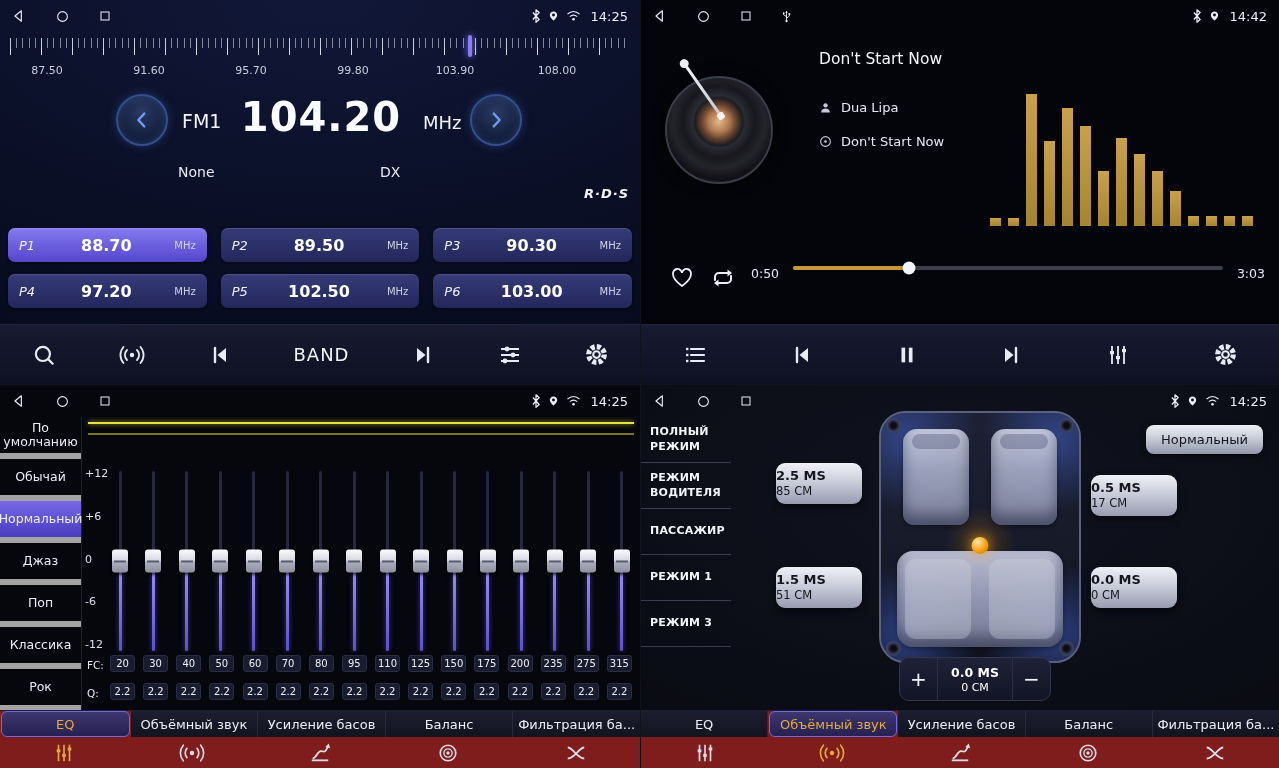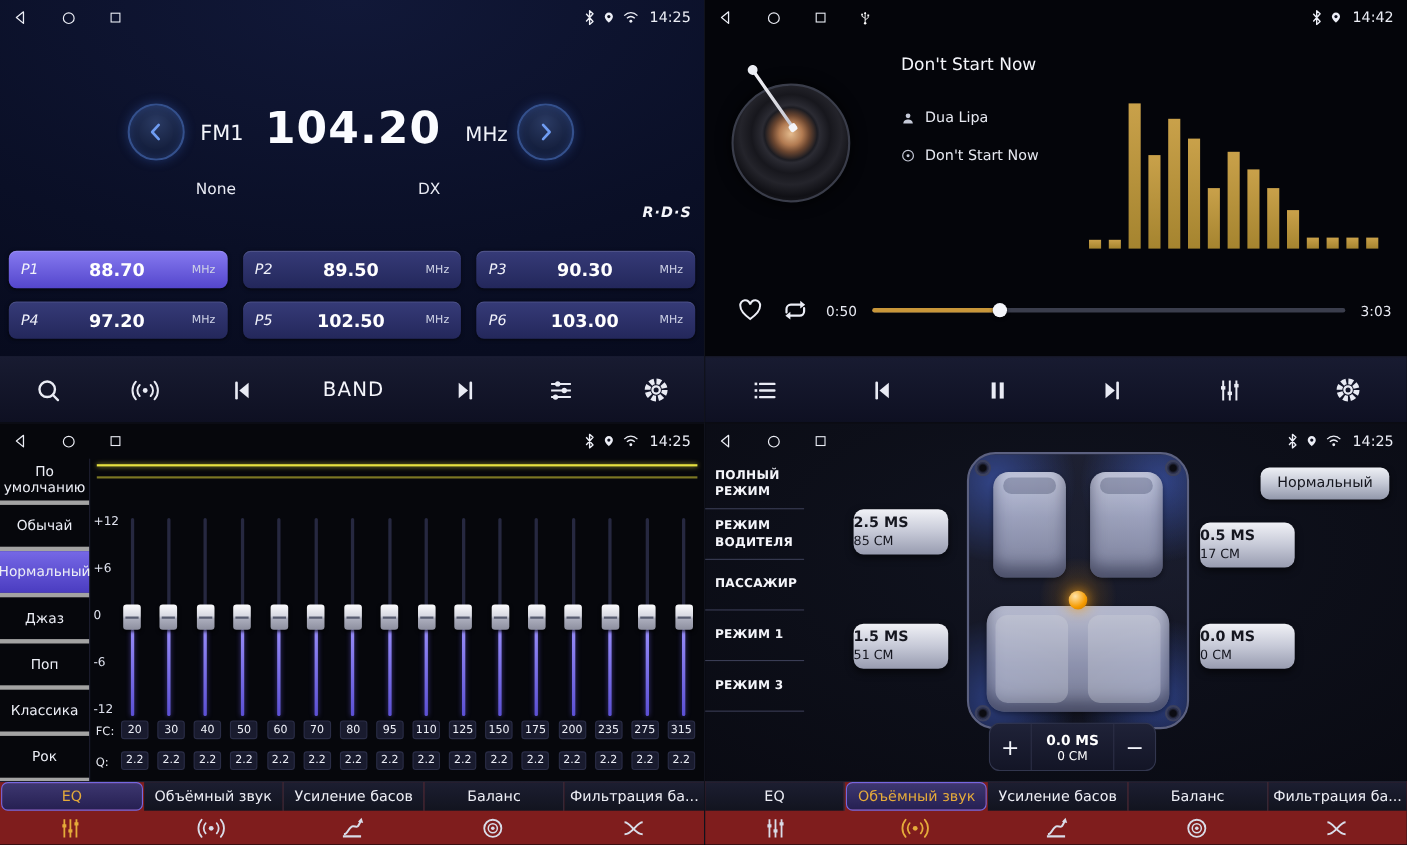--- a/index.html
+++ b/index.html
@@ -76,34 +76,34 @@
   .track-title { position:absolute; left:178px; top:50px; font-size:15.5px; color:#f5f6fb; }
   .meta-row { position:absolute; left:178px; display:flex; align-items:center; gap:9px;
     font-size:13px; color:#e7e9f1; }
   .meta-artist { top:100px; }
   .meta-album { top:134px; }
   .meta-row .mic { color:#c6cad8; display:flex; }
   .visualizer { position:absolute; right:26px; top:88px; height:138px; display:flex;
     align-items:flex-end; gap:7px; }
   .viz-bar { width:11px; background:linear-gradient(180deg,#c9a14a 0%, #a5842f 100%); }
   .controls-row { position:absolute; left:28px; right:14px; top:266px; height:32px;
-    display:flex; align-items:center; gap:14px; }
+    display:flex; align-items:flex-start; gap:14px; }
   .ctl-ic { display:flex; align-items:center; color:#eceef6; cursor:pointer; }
   .time-txt { font-size:12.5px; color:#e7e9f1; }
   .progress { position:relative; flex:1; height:4px; background:#3b3e4d; border-radius:2px; cursor:pointer; }
   .progress-fill { height:100%; background:#c9973a; border-radius:2px; }
   .progress-knob { position:absolute; top:50%; transform:translate(-50%,-50%); width:13px; height:13px;
     border-radius:50%; background:#f4f5fa; box-shadow:0 1px 3px rgba(0,0,0,.7); }
 
   
   .eq-sidebar { position:absolute; left:0; top:32px; width:82px; height:294px; display:flex;
     flex-direction:column; border-right:1px solid #1d1f30; }
   .eq-preset { flex:1; display:flex; align-items:center; justify-content:center; text-align:center;
     font-size:12.5px; line-height:1.15; color:#eceef6; padding:2px 3px;
-    border-bottom:4px solid #a3a3a3; cursor:pointer; }
+    border-bottom:6px solid #a3a3a3; cursor:pointer; }
   .eq-preset.active { background:linear-gradient(180deg,#7668e6 0%, #4a3cc0 100%); }
   .eq-graph { position:absolute; left:82px; top:32px; width:558px; height:294px; }
   .curve-a { position:absolute; left:6px; right:6px; top:5px; height:2px; background:#e6e040;
     box-shadow:0 0 5px rgba(230,224,64,.8); }
   .curve-b { position:absolute; left:6px; right:6px; top:16px; height:2px; background:#8f8a28; opacity:.85; }
   .db-scale { position:absolute; left:3px; top:50px; height:184px; width:24px; display:flex;
     flex-direction:column; justify-content:space-between; }
   .db-label { font-size:11px; color:#dfe2ee; }
   .eq-sliders { position:absolute; left:28px; right:8px; top:54px; height:180px; display:flex;
     justify-content:space-between; }
@@ -233,20 +233,33 @@
             <svg width="15" height="12" viewBox="0 0 24 20">
               <path d="M2 7 C8 1 16 1 22 7" fill="none" stroke="currentColor" stroke-width="2"></path>
               <path d="M6 11 C10 7.5 14 7.5 18 11" fill="none" stroke="currentColor" stroke-width="2"></path>
               <circle cx="12" cy="15.5" r="2.2" fill="currentColor"></circle>
             </svg>
           </span>
         <span class="sb-time">14:25</span>
       </div>
     </div>
 
+    <div class="freq-scale">
+      <div class="ticks-major"></div>
+      <div class="ticks-minor"></div>
+      <div class="scale-indicator"></div>
+      <div class="scale-labels">
+          <span class="scale-label">87.50</span>
+          <span class="scale-label">91.60</span>
+          <span class="scale-label">95.70</span>
+          <span class="scale-label">99.80</span>
+          <span class="scale-label">103.90</span>
+          <span class="scale-label">108.00</span>
+        </div>
+    </div>
 
     <div class="round-btn tune-down">
         <svg width="22" height="22" viewBox="0 0 24 24">
           <path d="M14.5 5 L8 12 L14.5 19" fill="none" stroke="#6f9cf2" stroke-width="2.6" stroke-linecap="round" stroke-linejoin="round"></path>
         </svg>
       </div>
     <div class="band-label">FM1</div>
     <div class="signal-label">None</div>
     <div class="freq-big">104.20</div>
     <div class="unit-label">MHz</div>

